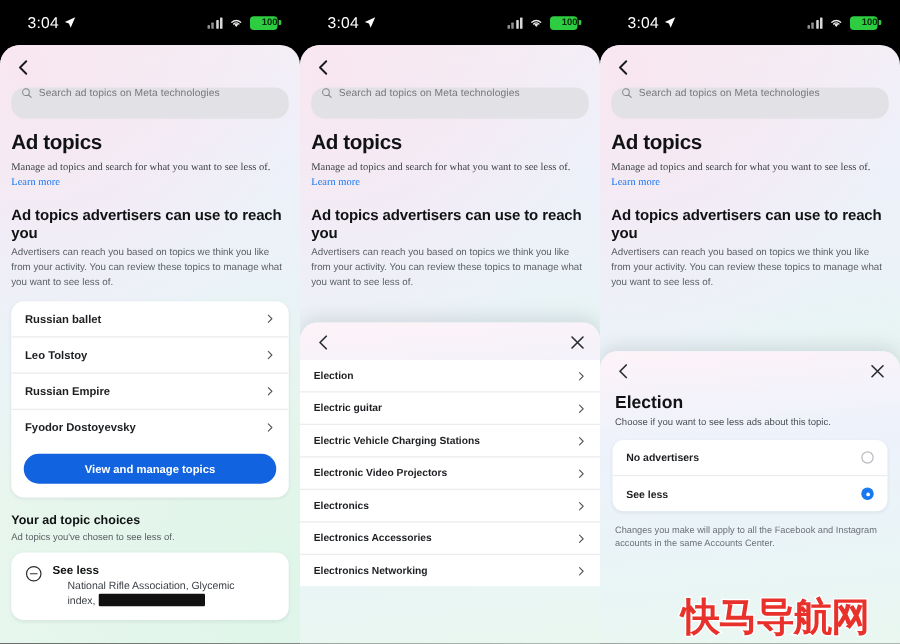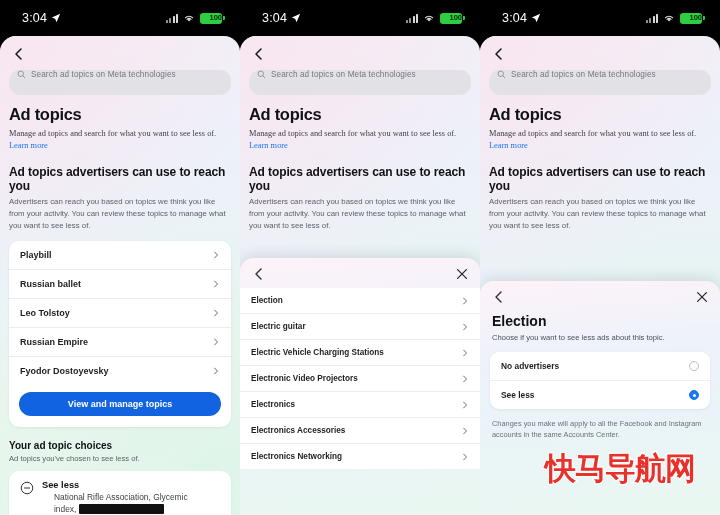--- a/index.html
+++ b/index.html
@@ -151,21 +151,21 @@
   .opt-row:last-child { border-bottom: none; }
   .opt-row .olbl { font-size: 8.4px; font-weight: 600; color:#1c1e21; }
   .radio { width: 10px; height: 10px; border-radius: 50%; border: 1.2px solid #b9bcc2; background:#fff; flex:none;}
   .radio.on { border: 1.2px solid #1877f2; background: #1877f2; position: relative; }
   .radio.on::after { content:""; position:absolute; left:2.6px; top:2.6px; width:3.4px;height:3.4px;
      border-radius:50%; background:#fff; }
   .sheet-note { font-size: 7.4px; color:#6b7078; line-height:1.5; padding: 9px 12px 0 12px; }
 
   
   .watermark {
-    position: absolute; left: 545px; top: 453px;
+    position: absolute; left: 545px; top: 479px;
     font-size: 31px; font-weight: 700;
     color: #e8312a;
     -webkit-text-stroke: 2.2px #ffffff;
     paint-order: stroke fill;
     letter-spacing: -1px;
     font-family: "DejaVu Sans", sans-serif;
     z-index: 40;
     white-space: nowrap;
     line-height: 1;
   }
@@ -217,26 +217,20 @@
           <span class="txt">Search ad topics on Meta technologies</span>
         </div>
 
         <div class="content">
           <h1 class="title">Ad topics</h1>
           <p class="sub"><span>Manage ad topics and search for what you want to see less of. </span><a href="#">Learn more</a></p>
           <h2 class="sect">Ad topics advertisers can use to reach you</h2>
           <p class="sectsub">Advertisers can reach you based on topics we think you like from your activity. You can review these topics to manage what you want to see less of.</p>
 
           <div class="card">
-            <div class="trow">
-              <span class="lbl">Playbill</span>
-              <svg class="chev-r" viewBox="0 0 10 10">
-                  <path d="M3.3 1.4 6.9 5 3.3 8.6" stroke="#54575c" stroke-width="1.1" fill="none" stroke-linecap="round" stroke-linejoin="round"></path>
-                </svg>
-            </div>
             <div class="trow">
               <span class="lbl">Russian ballet</span>
               <svg class="chev-r" viewBox="0 0 10 10">
                   <path d="M3.3 1.4 6.9 5 3.3 8.6" stroke="#54575c" stroke-width="1.1" fill="none" stroke-linecap="round" stroke-linejoin="round"></path>
                 </svg>
             </div>
             <div class="trow">
               <span class="lbl">Leo Tolstoy</span>
               <svg class="chev-r" viewBox="0 0 10 10">
                   <path d="M3.3 1.4 6.9 5 3.3 8.6" stroke="#54575c" stroke-width="1.1" fill="none" stroke-linecap="round" stroke-linejoin="round"></path>

